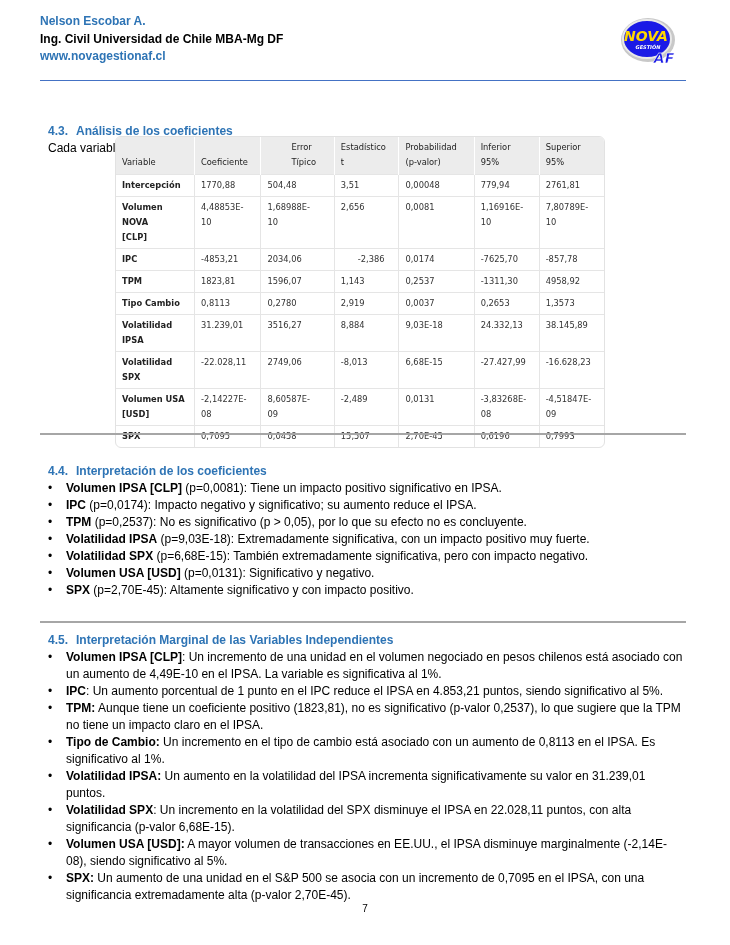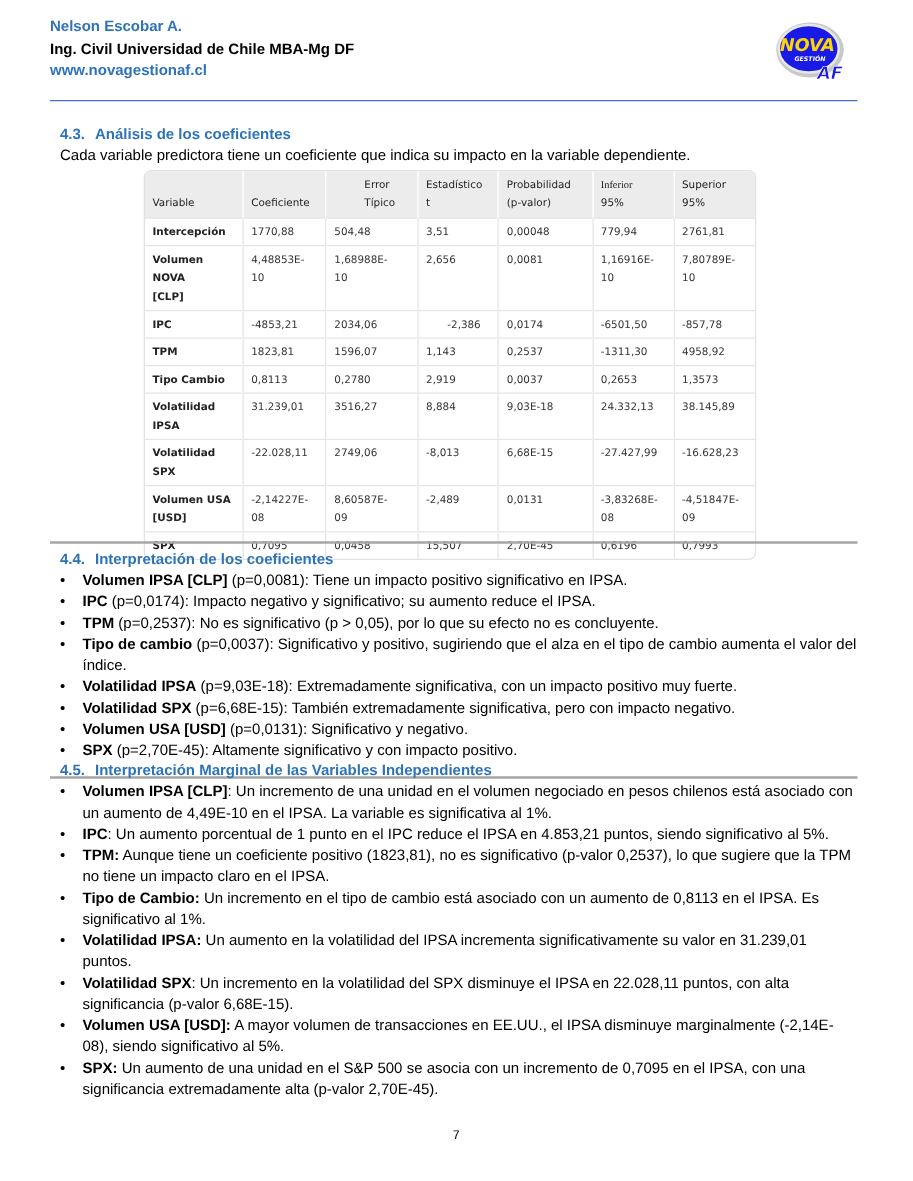--- a/index.html
+++ b/index.html
@@ -3,21 +3,21 @@
 <meta charset="utf-8">
 <style>
   html, body { margin: 0; padding: 0; background: #ffffff; }
   body { width: 730px; height: 945px; position: relative; font-family: "Liberation Sans", sans-serif; color: #000; overflow: hidden; }
   .header { position: absolute; left: 40px; top: 14px; width: 645px; height: 66px; }
   .hdr-name { position: absolute; left: 0; top: 0; font-size: 12px; font-weight: bold; color: #2e74b5; }
   .hdr-title { position: absolute; left: 0; top: 18px; font-size: 12px; font-weight: bold; color: #000; }
   .hdr-url { position: absolute; left: 0; top: 35px; font-size: 12px; font-weight: bold; color: #2e74b5; }
   .logo { position: absolute; left: 578px; top: 0px; width: 64px; height: 56px; }
   .header-rule { position: absolute; left: 40px; top: 80px; width: 646px; height: 1px; background: #4472c4; }
-  .section { position: absolute; left: 48px; width: 638px; }
+  .section { position: absolute; left: 48px; width: 638px; margin-top: 24px; }
   .sec-title { font-size: 12px; font-weight: bold; color: #2e74b5; margin: 0; line-height: 16px; }
   .sec-title .num { display: inline-block; width: 28px; }
   .intro { font-size: 12px; line-height: 16px; margin: 0; }
   .tbl-wrap { position: absolute; left: 115px; top: 136px; width: 488px; border: 1px solid #e2e2e2; border-radius: 6px; overflow: hidden; }
   table { border-collapse: collapse; width: 100%; font-size: 8.3px; font-family: "DejaVu Sans", sans-serif; }
   th { background: #ececec; font-weight: normal; text-align: left; vertical-align: bottom; padding: 3px 6px 4px 6px; line-height: 15px; height: 29px; border-right: 1px solid #ffffff; color: #222; }
   td { padding: 3px 6px; line-height: 15px; vertical-align: top; border-top: 1px solid #e5e5e5; border-right: 1px solid #e5e5e5; color: #333; }
   td:last-child, th:last-child { border-right: none; }
   td.var { font-weight: bold; color: #222; }
   tr.single td { height: 15px; }
@@ -73,21 +73,21 @@
           </th>
           <th style="width: 65px;">
             <span style="display: block;">Estadístico</span>
             <span style="display: block;">t</span>
           </th>
           <th style="width: 84px;">
             <span style="display: block;">Probabilidad</span>
             <span style="display: block;">(p-valor)</span>
           </th>
           <th style="width: 65px;">
-            <span style="display: block; font-family: Liberation Serif, serif;">Inferior</span>
+            <span style="display: block;">Inferior</span>
             <span style="display: block;">95%</span>
           </th>
           <th style="width: 66px;">
             <span style="display: block;">Superior</span>
             <span style="display: block;">95%</span>
           </th>
         </tr>
     </thead>
     <tbody id="tbody">
         <tr class="single">
@@ -151,21 +151,21 @@
           <td>
             <span style="display: block;">2034,06</span>
           </td>
           <td>
             <span style="display: block; margin-left: 17px;">-2,386</span>
           </td>
           <td>
             <span style="display: block;">0,0174</span>
           </td>
           <td>
-            <span style="display: block;">-6501,50</span>
+            <span style="display: block;">-7625,70</span>
           </td>
           <td>
             <span style="display: block;">-857,78</span>
           </td>
         </tr>
         <tr class="single">
           <td class="var">
             <span style="display: block;">TPM</span>
           </td>
           <td>
@@ -313,21 +313,20 @@
 </div>
 
 <div class="sec-rule" style="top:433px;"></div>
 
 <div class="section" style="top:439px;">
   <h3 class="sec-title"><span class="num">4.4.</span><span>Interpretación de los coeficientes</span></h3>
   <ul id="list-4-4" style="margin-top:1px;">
       <li><b>Volumen IPSA [CLP]</b><span> (p=0,0081): Tiene un impacto positivo significativo en IPSA.</span></li>
       <li><b>IPC</b><span> (p=0,0174): Impacto negativo y significativo; su aumento reduce el IPSA.</span></li>
       <li><b>TPM</b><span> (p=0,2537): No es significativo (p &gt; 0,05), por lo que su efecto no es concluyente.</span></li>
-      <li><b>Tipo de cambio</b><span> (p=0,0037): Significativo y positivo, sugiriendo que el alza en el tipo de cambio aumenta el valor del índice.</span></li>
       <li><b>Volatilidad IPSA</b><span> (p=9,03E-18): Extremadamente significativa, con un impacto positivo muy fuerte.</span></li>
       <li><b>Volatilidad SPX</b><span> (p=6,68E-15): También extremadamente significativa, pero con impacto negativo.</span></li>
       <li><b>Volumen USA [USD]</b><span> (p=0,0131): Significativo y negativo.</span></li>
       <li><b>SPX</b><span> (p=2,70E-45): Altamente significativo y con impacto positivo.</span></li>
     </ul>
 </div>
 
 <div class="sec-rule" style="top:621px;"></div>
 
 <div class="section" style="top:608px;">

